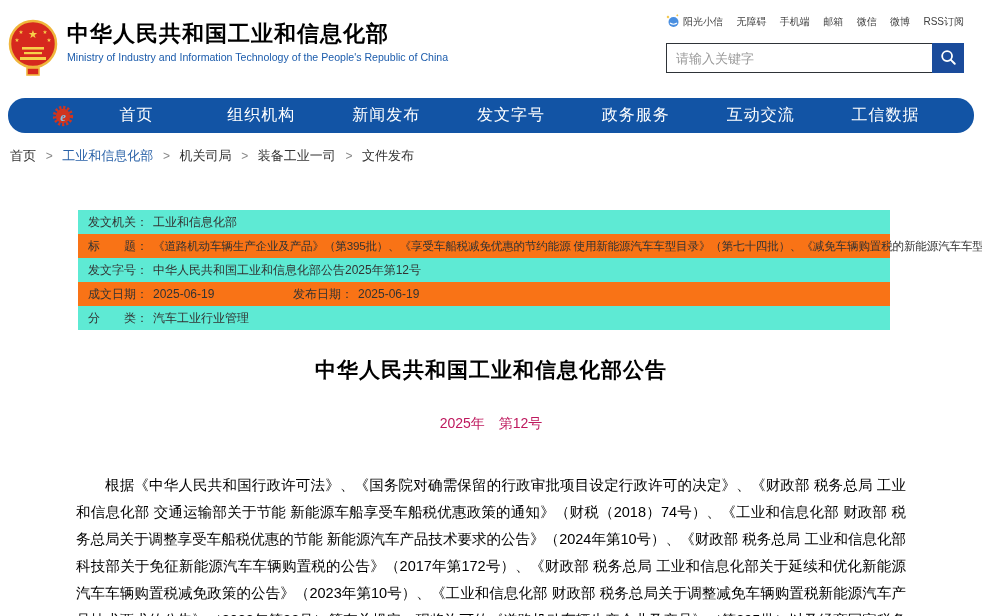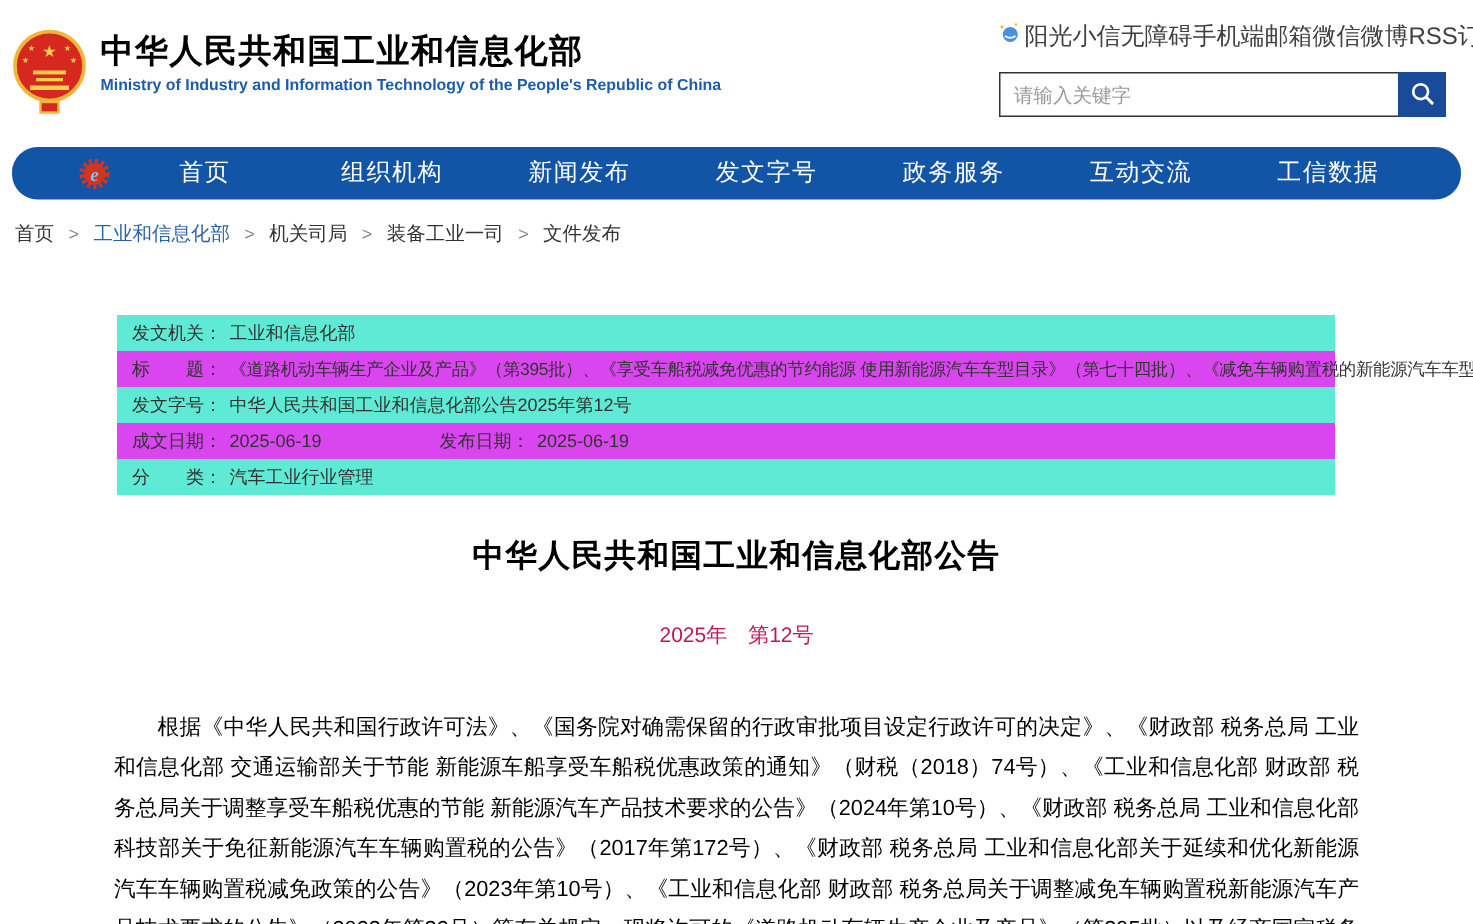--- a/index.html
+++ b/index.html
@@ -12,24 +12,24 @@
     overflow: hidden;
   }
   a { text-decoration: none; color: inherit; cursor: pointer; }
 
   
   .header { display: flex; justify-content: space-between; padding: 14px 18px 0 8px; height: 96px; }
   .brand { display: flex; align-items: flex-start; gap: 9px; }
   .emblem { flex: 0 0 auto; margin-top: 4px; }
   .brand-text { padding-top: 8px; }
   .site-title { font-size: 22px; font-weight: bold; color: #000000; letter-spacing: 1px; line-height: 1.1; }
-  .site-subtitle { font-size: 10.6px; font-weight: bold; color: #1c5cac; margin-top: 5px; }
+  .site-subtitle { font-size: 10.6px; font-weight: normal; color: #1c5cac; margin-top: 5px; }
 
   .header-right { width: 298px; flex: 0 0 auto; }
-  .quick-links { display: flex; justify-content: space-between; font-size: 16px; color: #404040; white-space: nowrap; }
+  .quick-links { display: flex; justify-content: space-between; font-size: 10px; color: #404040; white-space: nowrap; }
   .quick-link { display: inline-flex; align-items: center; gap: 3px; color: #404040; }
   .search-row { display: flex; margin-top: 13px; height: 30px; }
   .search-input {
     flex: 1; border: 1px solid #2e3338; border-right: none; padding: 0 9px;
     font-size: 13px; color: #a16207; outline: none;
     font-family: "Liberation Sans", "DejaVu Sans", sans-serif;
   }
   .search-input::placeholder { color: #9a9a9a; }
   .search-btn { width: 32px; background: #1a4b9b; border: none; display: flex; align-items: center; justify-content: center; cursor: pointer; }
 
@@ -42,21 +42,21 @@
   .nav-item { flex: 1; text-align: center; color: #fff; font-size: 16px; letter-spacing: 1px; }
 
   
   .breadcrumb { margin: 14px 0 0 10px; font-size: 13px; color: #333; }
   .crumb { color: #333; }
   .crumb.blue { color: #2a62a8; }
   .crumb-sep { color: #888; margin: 0 6px; font-size: 12px; }
 
   
   .meta-table { margin: 45px 0 0 78px; width: 812px; font-size: 12px; color: #333; }
-  .meta-row { display: flex; align-items: center; min-height: 24px; padding: 0 10px; background: #d946ef; }
+  .meta-row { display: flex; align-items: center; min-height: 24px; padding: 0 10px; background: #f97316; }
   .meta-row.gray { background: #5eead4; }
   .meta-cell { display: flex; align-items: baseline; }
   .meta-cell.first { width: 205px; flex: 0 0 auto; }
   .meta-label { white-space: pre; flex: 0 0 auto; }
   .meta-value { margin-left: 5px; white-space: nowrap; overflow: hidden; }
   .meta-value.wrapless { font-size: 11.6px; letter-spacing: -0.2px; }
 
   
   .article-title { margin-top: 26px; text-align: center; font-size: 21px; font-weight: bold; color: #000; letter-spacing: 1px; }
   .article-issue { margin-top: 31px; text-align: center; font-size: 14px; color: #be185d; }

